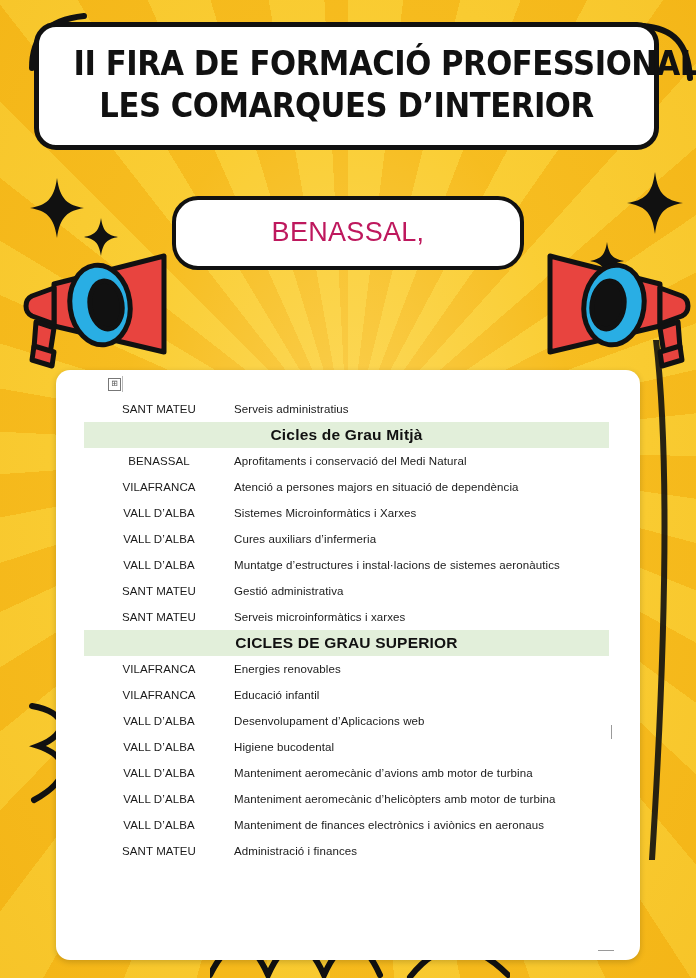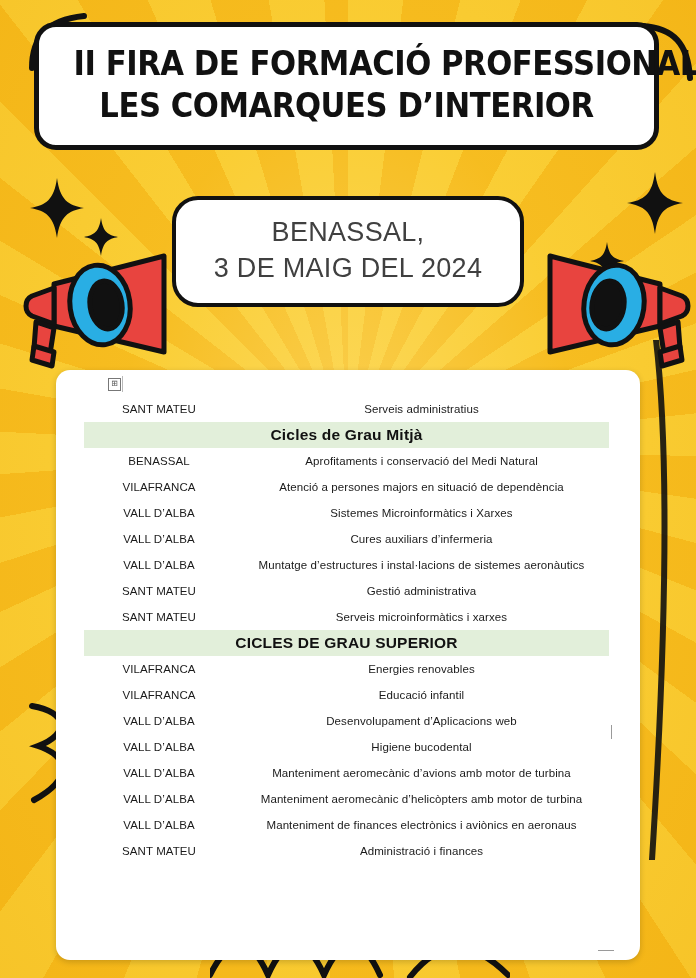--- a/index.html
+++ b/index.html
@@ -67,21 +67,21 @@
     background: #ffffff;
     border: 4px solid #111;
     border-radius: 26px;
     padding: 14px 10px 16px;
     text-align: center;
     z-index: 4;
   }
   .subtitle-line {
     font-family: "Liberation Sans", sans-serif;
     font-size: 27px;
-    color: #404040;
+    color: #be185d;
     line-height: 1.35;
     letter-spacing: 0.3px;
   }
 
   
   .spark {
     position: absolute;
     z-index: 3;
   }
   .spark svg { display:block; }
@@ -164,21 +164,20 @@
     height: 26px;
     letter-spacing: .2px;
   }
   tr.row td { height: 26px; font-size: 11.5px; color: #1a1a1a; margin-top: 8px; }
   td.town {
     width: 150px;
     text-align: center;
     letter-spacing: .1px;
   }
   td.course {
-    text-align: center;
     letter-spacing: .1px;
   }
 
   
   .doodle { position:absolute; z-index: 2; }
   .doodle-tl { left: 28px;  top: 12px; }
   .doodle-tr { left: 640px; top: 22px; }
   .doodle-ml { left: 18px;  top: 700px; }
   .doodle-br { left: 600px; top: 340px; }
   .doodle-bottom { left: 210px; top: 925px; }
@@ -236,21 +235,20 @@
     </svg>
   </span>
 
   <div class="title-box">
     <div class="title-line">II FIRA DE FORMACIÓ PROFESSIONAL DE</div>
     <div class="title-line">LES COMARQUES D’INTERIOR</div>
   </div>
 
   <div class="subtitle-box">
     <div class="subtitle-line">BENASSAL,</div>
-    <div class="subtitle-line">3 DE MAIG DEL 2024</div>
   </div>
 
   <span class="megaphone mega-left">
     <svg width="160" height="140" viewBox="0 0 160 140">
       <g stroke="#111" stroke-width="5" stroke-linejoin="round">
         <path d="M40 36 L150 8 L150 104 L40 78 Z" fill="#e8443f"></path>
         <ellipse cx="86" cy="57" rx="30" ry="40" fill="#29aee4" transform="rotate(-8 86 57)"></ellipse>
         <ellipse cx="92" cy="57" rx="16" ry="24" fill="#111" transform="rotate(-8 92 57)"></ellipse>
         <path d="M40 40 L18 48 C10 52 10 64 18 68 L40 76 Z" fill="#e8443f"></path>
         <path d="M22 74 L40 80 L36 106 L20 100 Z" fill="#e8443f"></path>

